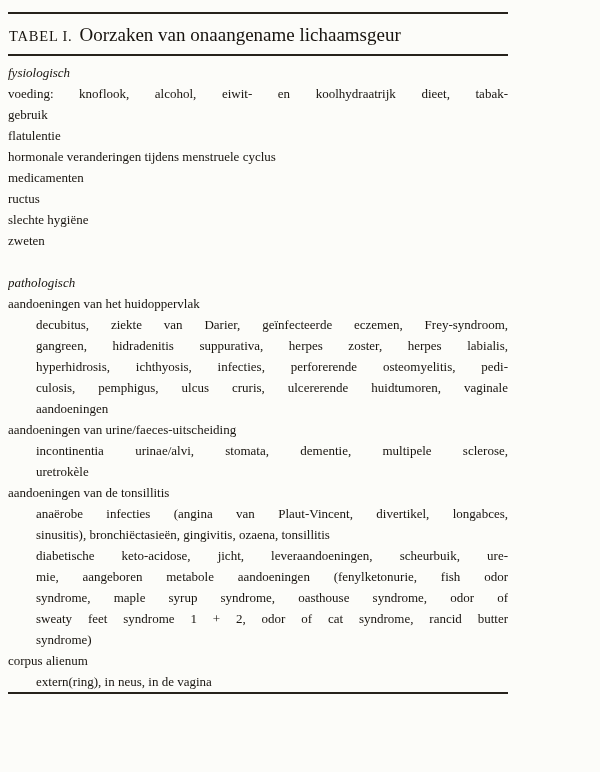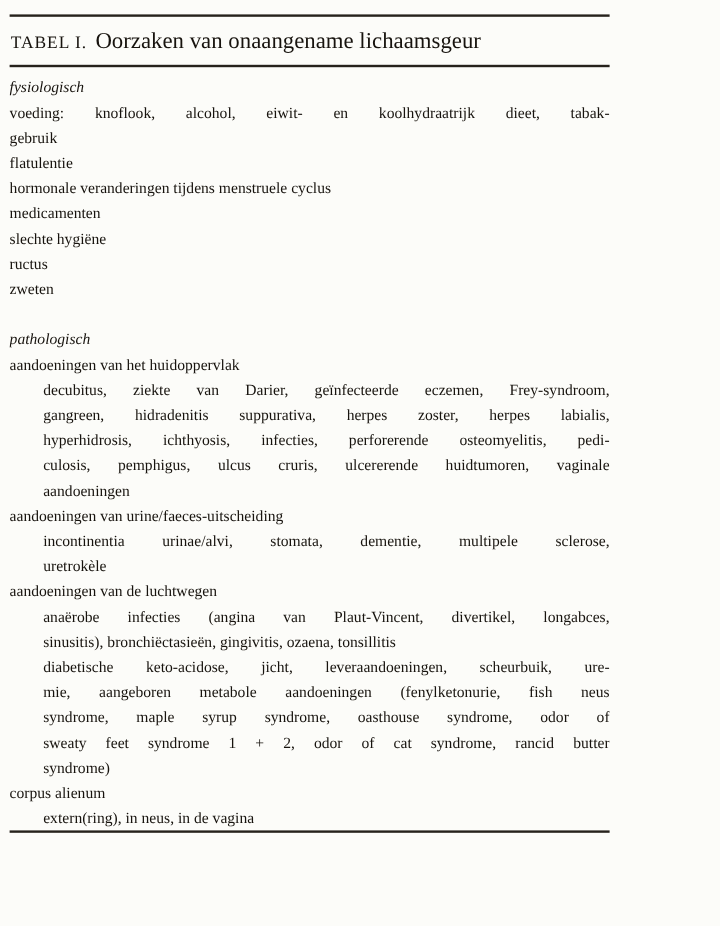--- a/index.html
+++ b/index.html
@@ -61,40 +61,40 @@
   </div>
   <div class="rule"></div>
   <div class="tbody" id="table-body">
       <div class="section">
         <div class="line heading">fysiologisch</div>
         <div class="line just">voeding: knoflook, alcohol, eiwit- en koolhydraatrijk dieet, tabak-</div>
         <div class="line">gebruik</div>
         <div class="line">flatulentie</div>
         <div class="line">hormonale veranderingen tijdens menstruele cyclus</div>
         <div class="line">medicamenten</div>
+        <div class="line">ructus</div>
         <div class="line">slechte hygiëne</div>
-        <div class="line">ructus</div>
         <div class="line">zweten</div>
       </div>
       <div class="section">
         <div class="line heading">pathologisch</div>
         <div class="line">aandoeningen van het huidoppervlak</div>
         <div class="line indent just">decubitus, ziekte van Darier, geïnfecteerde eczemen, Frey-syndroom,</div>
         <div class="line indent just">gangreen, hidradenitis suppurativa, herpes zoster, herpes labialis,</div>
         <div class="line indent just">hyperhidrosis, ichthyosis, infecties, perforerende osteomyelitis, pedi-</div>
         <div class="line indent just">culosis, pemphigus, ulcus cruris, ulcererende huidtumoren, vaginale</div>
         <div class="line indent">aandoeningen</div>
         <div class="line">aandoeningen van urine/faeces-uitscheiding</div>
         <div class="line indent just">incontinentia urinae/alvi, stomata, dementie, multipele sclerose,</div>
         <div class="line indent">uretrokèle</div>
-        <div class="line">aandoeningen van de luchtwegen</div>
+        <div class="line">aandoeningen van de tonsillitis</div>
         <div class="line indent just">anaërobe infecties (angina van Plaut-Vincent, divertikel, longabces,</div>
         <div class="line indent">sinusitis), bronchiëctasieën, gingivitis, ozaena, tonsillitis</div>
         <div class="line indent just">diabetische keto-acidose, jicht, leveraandoeningen, scheurbuik, ure-</div>
-        <div class="line indent just">mie, aangeboren metabole aandoeningen (fenylketonurie, fish neus</div>
+        <div class="line indent just">mie, aangeboren metabole aandoeningen (fenylketonurie, fish odor</div>
         <div class="line indent just">syndrome, maple syrup syndrome, oasthouse syndrome, odor of</div>
         <div class="line indent just">sweaty feet syndrome 1 + 2, odor of cat syndrome, rancid butter</div>
         <div class="line indent">syndrome)</div>
         <div class="line">corpus alienum</div>
         <div class="line indent">extern(ring), in neus, in de vagina</div>
       </div>
     </div>
   <div class="rule"></div>
 </div>
 

